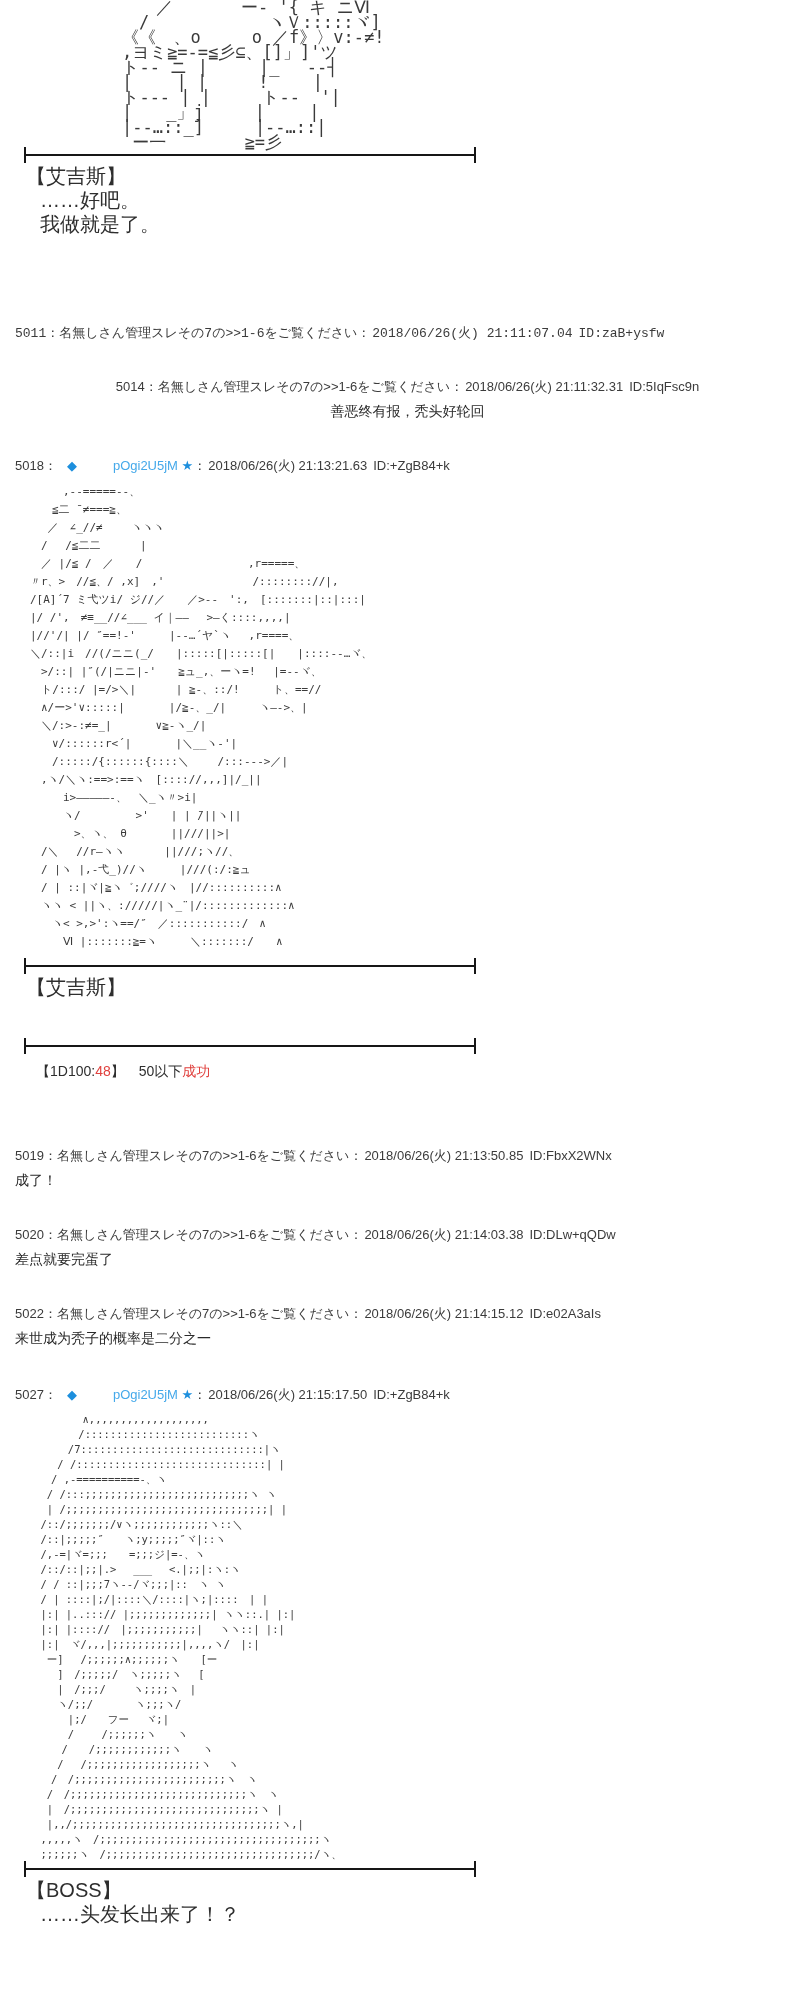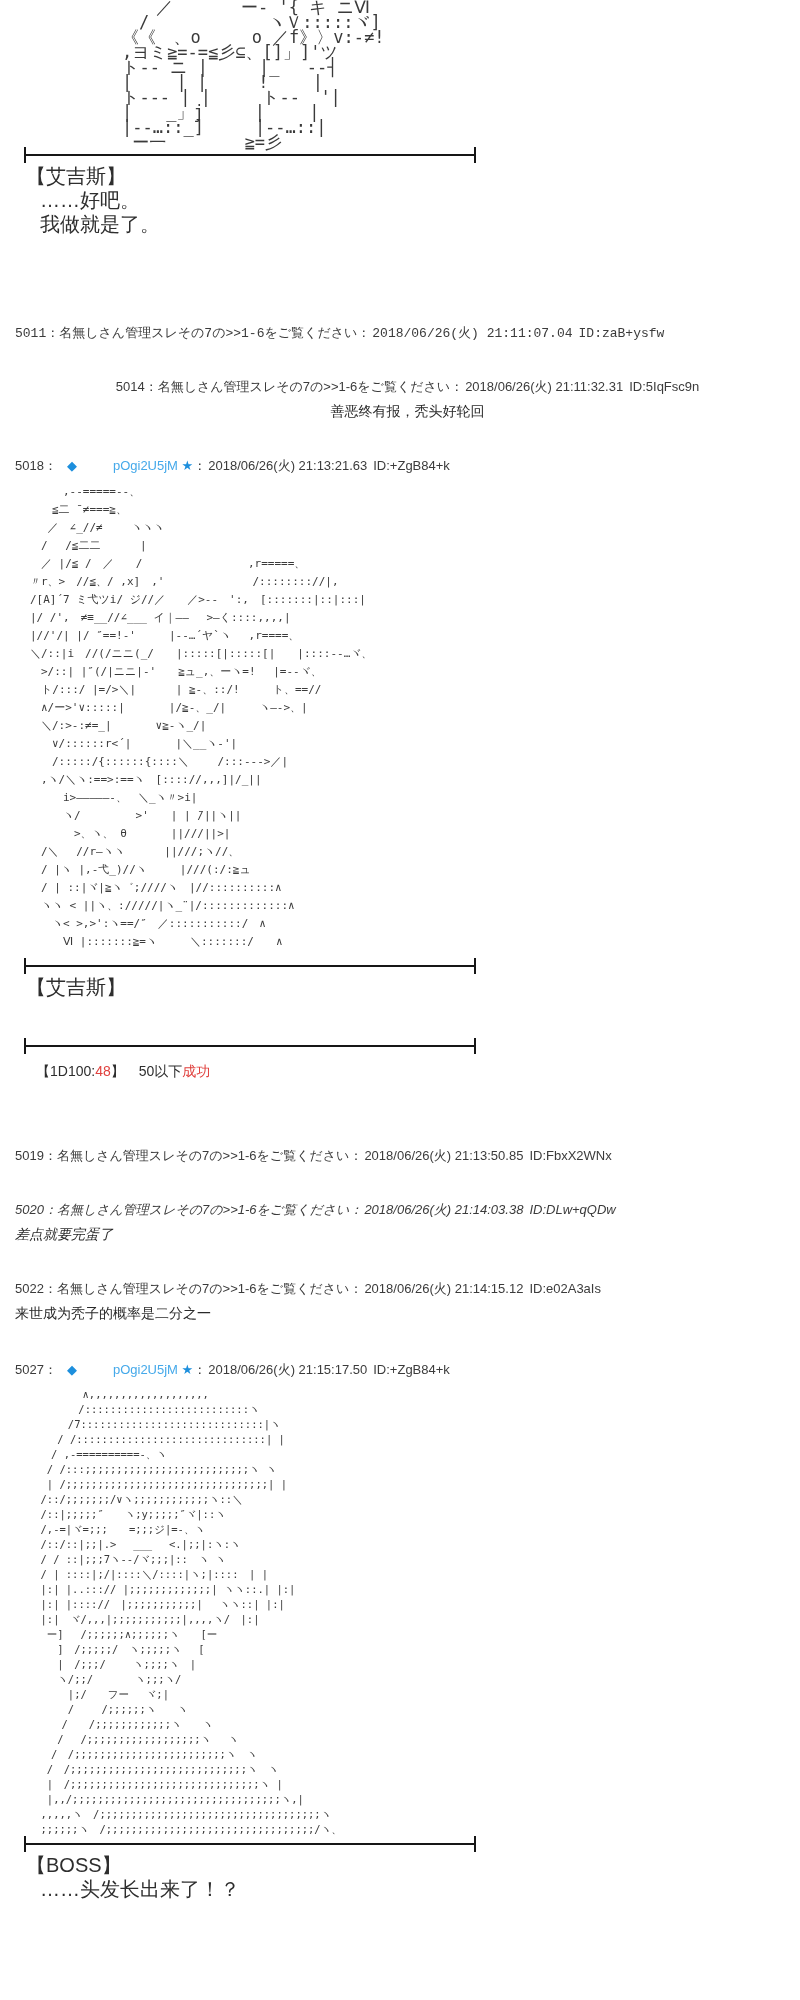--- a/index.html
+++ b/index.html
@@ -35,21 +35,21 @@
   .dlg1{margin-top:8px;}
   .dlg2{margin-top:8px;}
   .dlg3{margin-top:8px;}
   .post{margin-left:15px;}
   .post-header{font-size:13px;white-space:nowrap;color:#3b3b3b;}
   .post-body{font-size:14px;margin-top:7px;color:#2a2a2a;}
   .p5011{margin-top:88px;font-family:Liberation Mono, monospace;}
   .p5014{margin-top:36px;text-align:center;}
   .p5018{margin-top:36px;}
   .p5019{margin-top:66px;}
-  .p5020{margin-top:36px;font-style:italic;}
+  .p5020{margin-top:36px;}
   .p5022{margin-top:36px;}
   .p5027{margin-top:38px;}
   .trip-glyph{color:#1d8fdd;}
   .trip-name{color:#45a9ea;margin-left:36px;}
   .pid{margin-left:6px;}
   .pdate{margin-left:2px;}
   .dice{margin:16px 0 0 36px;font-size:14px;}
   .red{color:#e0413e;}
   .sp{display:inline-block;width:10px;}
 </style>
@@ -120,20 +120,21 @@
 <div class="dlg dlg2">
   <div class="speaker">【艾吉斯】</div>
 </div>
 
 <div class="rule rule3"></div>
 
 <div class="dice"><span>【1D100:</span><span class="red">48</span><span>】</span><span>　50以下</span><span class="red">成功</span></div>
 
 <div class="post p5019">
   <div class="post-header"><span>5019</span><span>：</span><span>名無しさん管理スレその7の&gt;&gt;1-6をご覧ください</span><span>：</span><span class="pdate">2018/06/26(火) 21:13:50.85</span><span class="pid">ID:FbxX2WNx</span></div>
+  <div class="post-body">成了！</div>
 </div>
 
 <div class="post p5020">
   <div class="post-header"><span>5020</span><span>：</span><span>名無しさん管理スレその7の&gt;&gt;1-6をご覧ください</span><span>：</span><span class="pdate">2018/06/26(火) 21:14:03.38</span><span class="pid">ID:DLw+qQDw</span></div>
   <div class="post-body">差点就要完蛋了</div>
 </div>
 
 <div class="post p5022">
   <div class="post-header"><span>5022</span><span>：</span><span>名無しさん管理スレその7の&gt;&gt;1-6をご覧ください</span><span>：</span><span class="pdate">2018/06/26(火) 21:14:15.12</span><span class="pid">ID:e02A3aIs</span></div>
   <div class="post-body">来世成为秃子的概率是二分之一</div>

